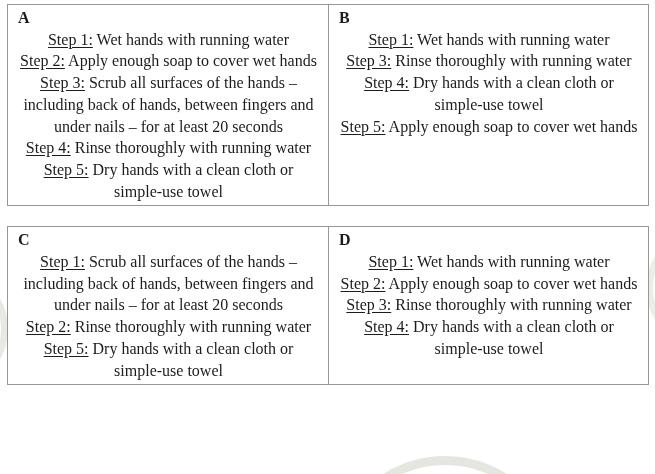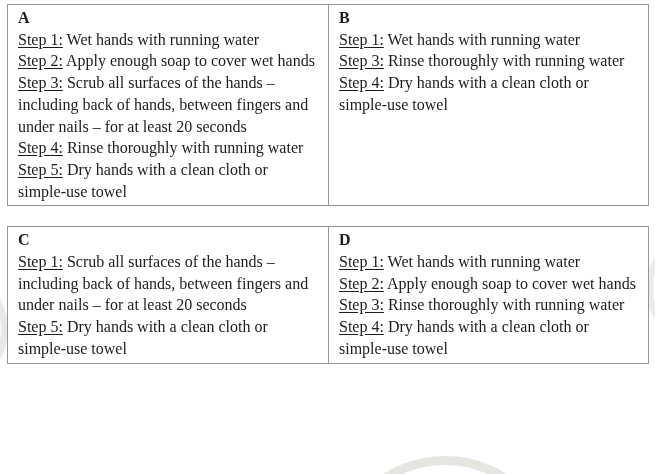--- a/index.html
+++ b/index.html
@@ -30,21 +30,21 @@
   }
   .qtable.bottom { margin-top: 20px; }
   .cell {
     box-sizing: border-box;
     padding: 2px 9px 3px 10px;
     font-size: 16px;
     line-height: 21.7px;
   }
   .cell.right { border-left: 1px solid #979797; }
   .qletter { font-weight: bold; }
-  .step { margin: 0; }
+  .step { margin: 0; text-align: center; }
   .step-label { text-decoration: underline; text-underline-offset: 2px; }
   
   .wm {
     position: absolute;
     border-radius: 50%;
     z-index: 1;
     box-sizing: border-box;
   }
   .wm-bottom {
     left: 330px; top: 456px;
@@ -80,29 +80,31 @@
       <p class="step"><span class="step-label">Step 3:</span> <span>Scrub all surfaces of the hands – including back of hands, between fingers and under nails – for at least 20 seconds</span></p>
       <p class="step"><span class="step-label">Step 4:</span> <span>Rinse thoroughly with running water</span></p>
       <p class="step"><span class="step-label">Step 5:</span> <span>Dry hands with a clean cloth or simple-use towel</span></p>
     </div>
 
     <div class="cell right">
       <div class="qletter">B</div>
       <p class="step"><span class="step-label">Step 1:</span> <span>Wet hands with running water</span></p>
       <p class="step"><span class="step-label">Step 3:</span> <span>Rinse thoroughly with running water</span></p>
       <p class="step"><span class="step-label">Step 4:</span> <span>Dry hands with a clean cloth or simple-use towel</span></p>
+      <p class="step"><span class="step-label">Step 5:</span> <span>Apply enough soap to cover wet hands</span></p>
     </div>
 
   </div>
 
   <div class="qtable bottom">
 
     <div class="cell left">
       <div class="qletter">C</div>
       <p class="step"><span class="step-label">Step 1:</span> <span>Scrub all surfaces of the hands – including back of hands, between fingers and under nails – for at least 20 seconds</span></p>
+      <p class="step"><span class="step-label">Step 2:</span> <span>Rinse thoroughly with running water</span></p>
       <p class="step"><span class="step-label">Step 5:</span> <span>Dry hands with a clean cloth or simple-use towel</span></p>
     </div>
 
     <div class="cell right">
       <div class="qletter">D</div>
       <p class="step"><span class="step-label">Step 1:</span> <span>Wet hands with running water</span></p>
       <p class="step"><span class="step-label">Step 2:</span> <span>Apply enough soap to cover wet hands</span></p>
       <p class="step"><span class="step-label">Step 3:</span> <span>Rinse thoroughly with running water</span></p>
       <p class="step"><span class="step-label">Step 4:</span> <span>Dry hands with a clean cloth or simple-use towel</span></p>
     </div>

